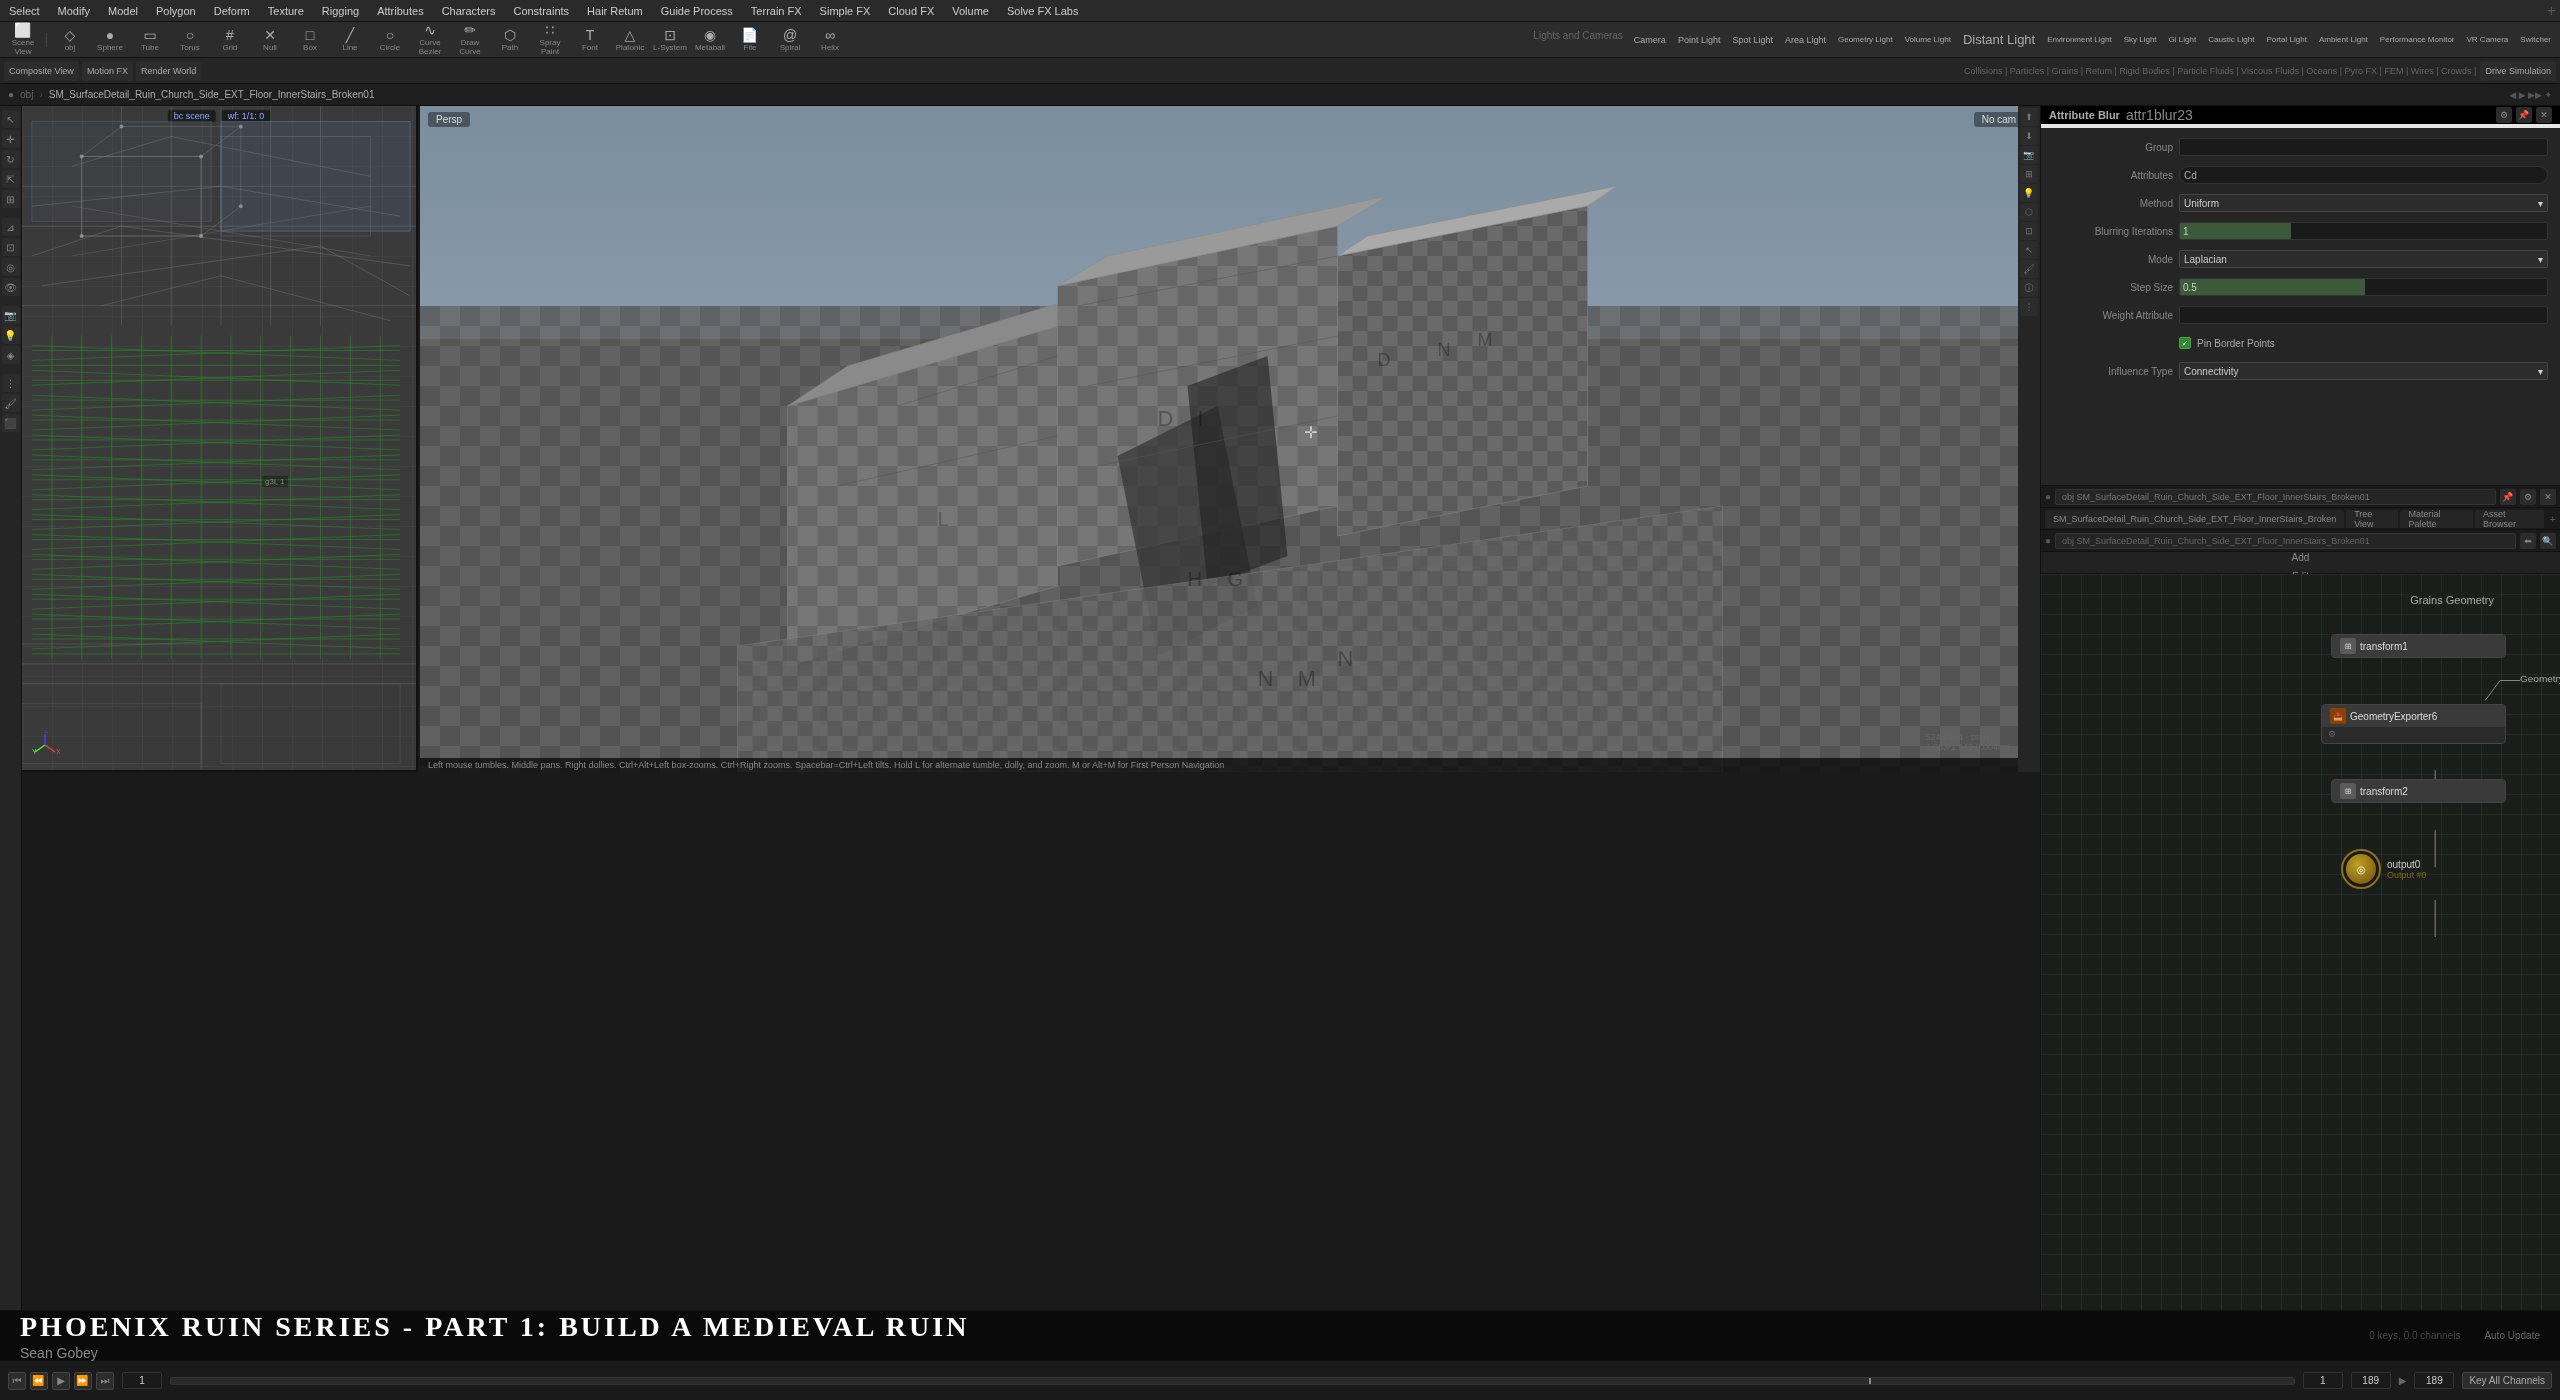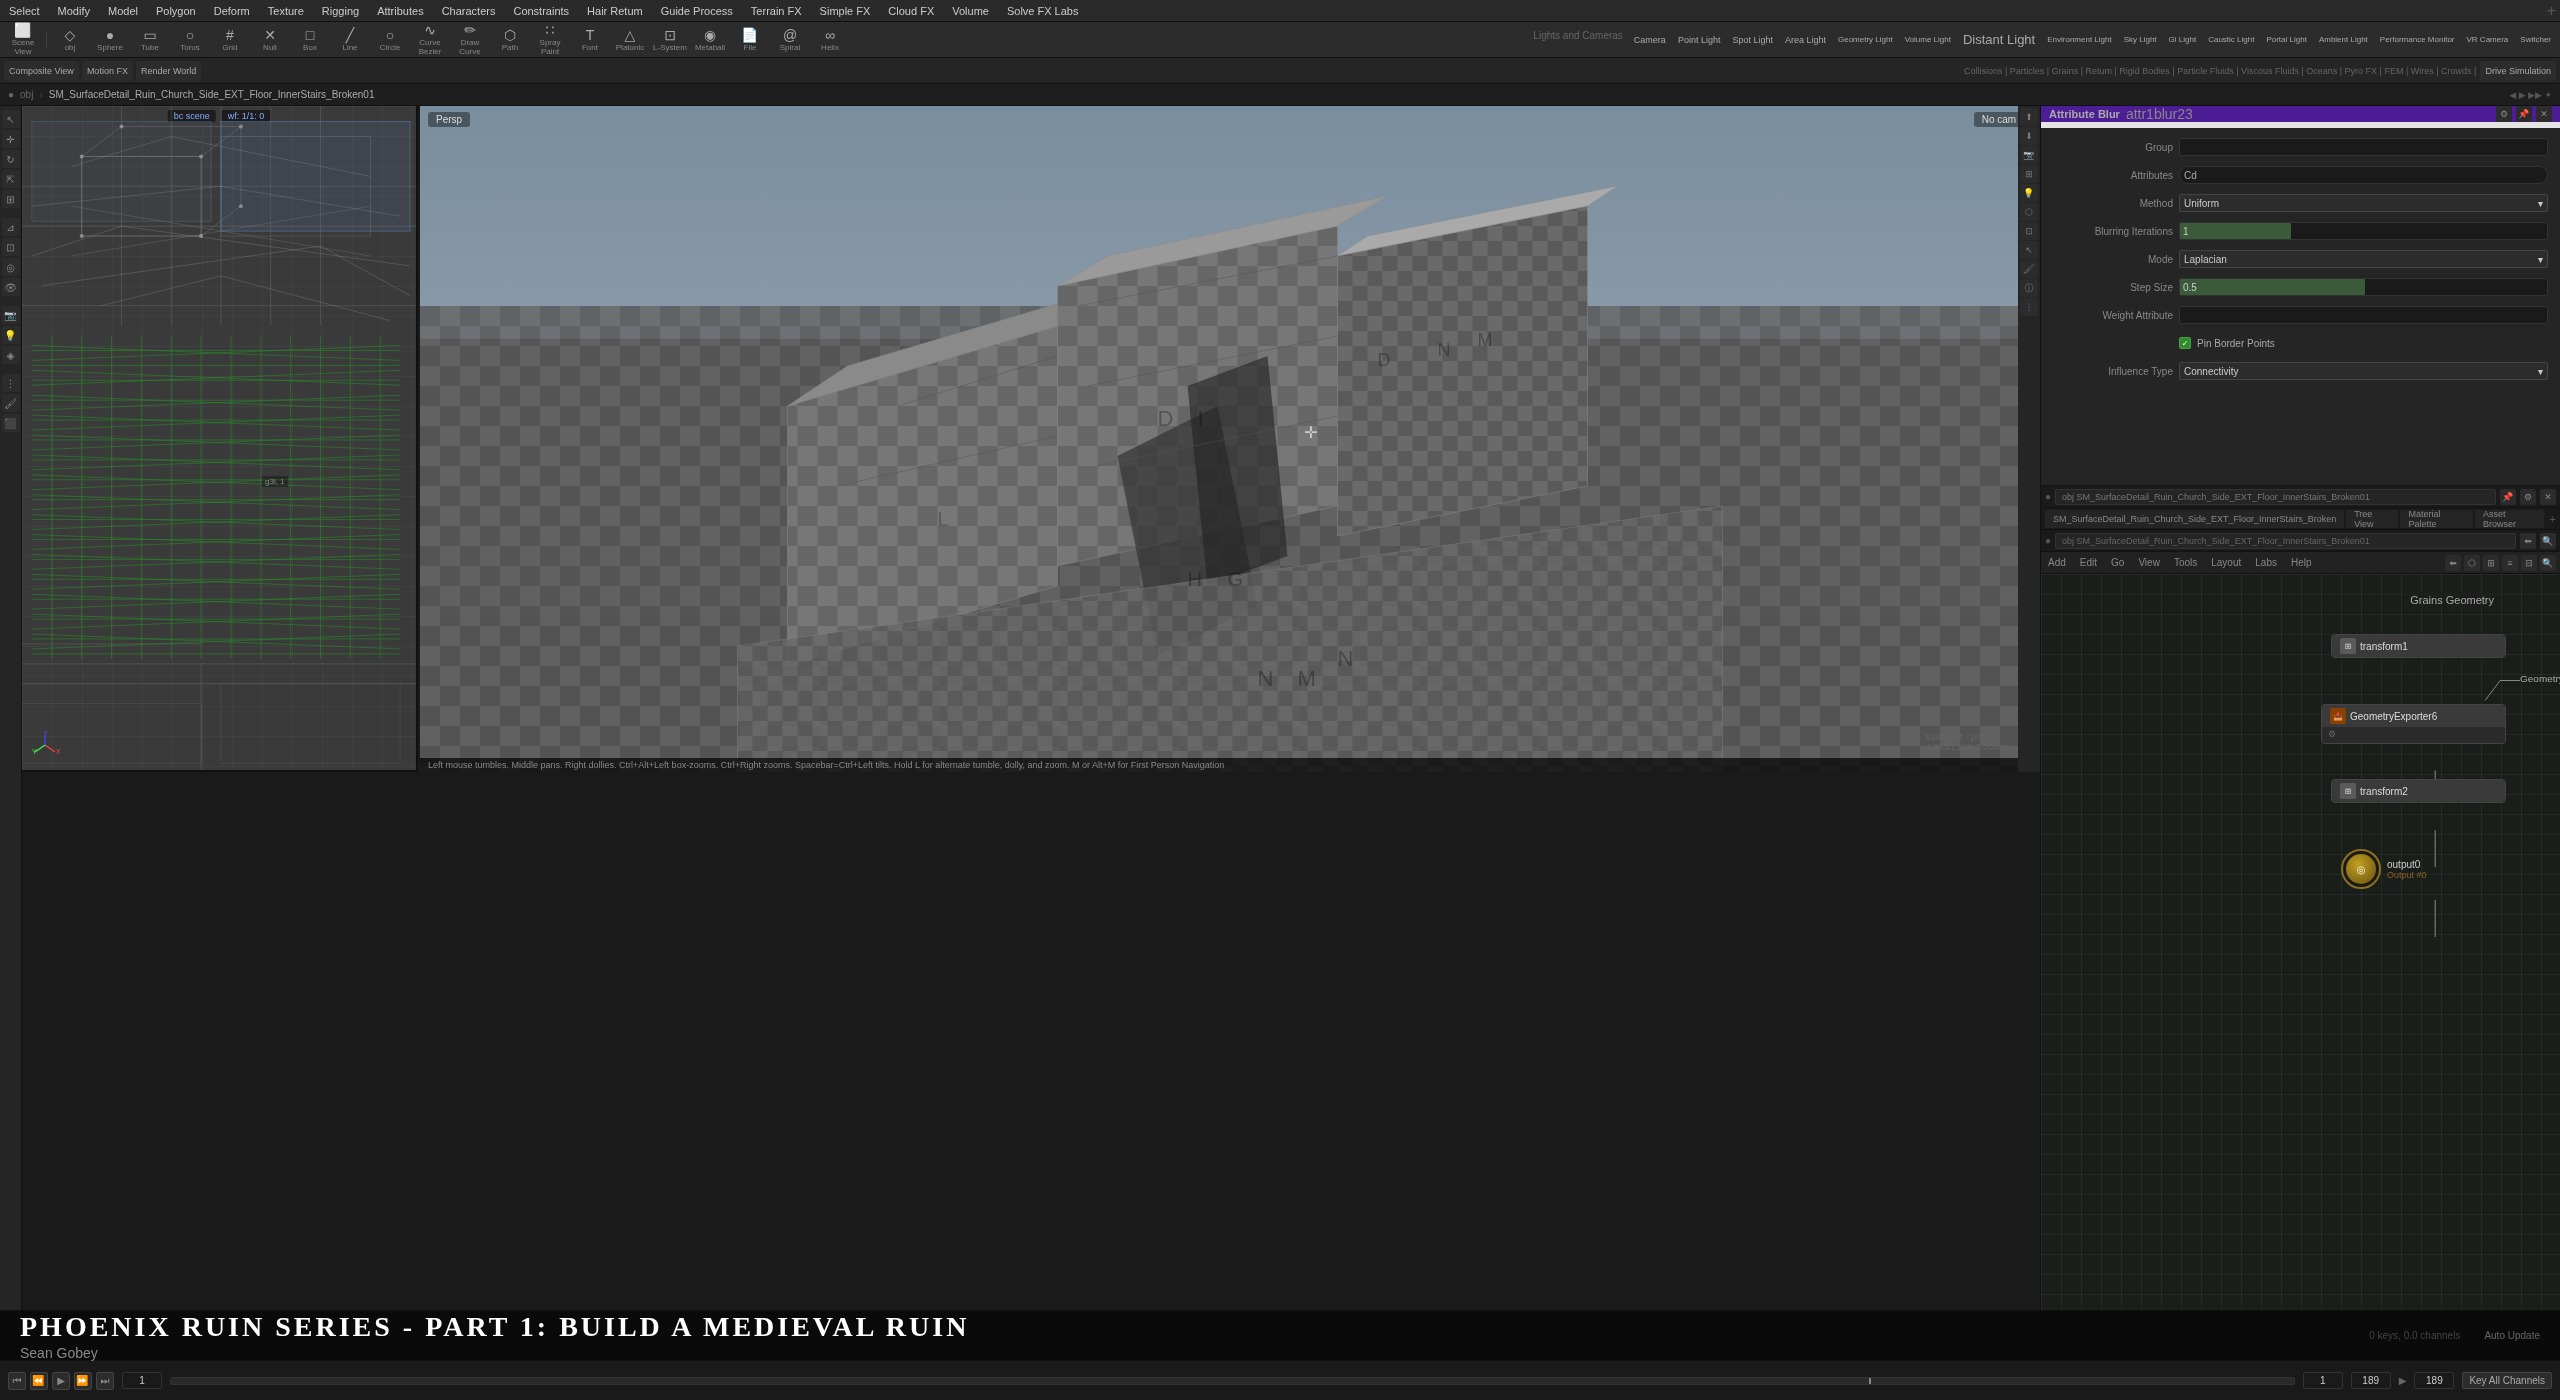--- a/index.html
+++ b/index.html
@@ -246,25 +246,25 @@
 
     .right-panel-top {
       height: 380px;
       border-bottom: 1px solid #111;
       overflow: hidden;
     }
 
     .right-panel-header {
       display: flex;
       align-items: center;
-      background: #4c1d95;
+      background: #000000;
       height: 22px;
       padding: 0 8px;
       gap: 6px;
-      border-bottom: 6px solid #e5e5e5;
+      border-bottom: 4px solid #e5e5e5;
     }
 
     .attr-panel-title {
       color: #aaa;
       font-size: 11px;
       font-weight: bold;
     }
 
     .attr-panel-subtitle {
       color: #888;
@@ -417,20 +417,21 @@
     }
 
     .node-editor-toolbar {
       display: flex;
       align-items: center;
       background: #222;
       height: 22px;
       padding: 0 4px;
       gap: 8px;
       border-bottom: 1px solid #111;
+      flex-direction: column;
     }
 
     .node-editor-menu-item {
       color: #888;
       font-size: 10px;
       cursor: pointer;
       padding: 0 3px;
     }
 
     .node-editor-canvas {

